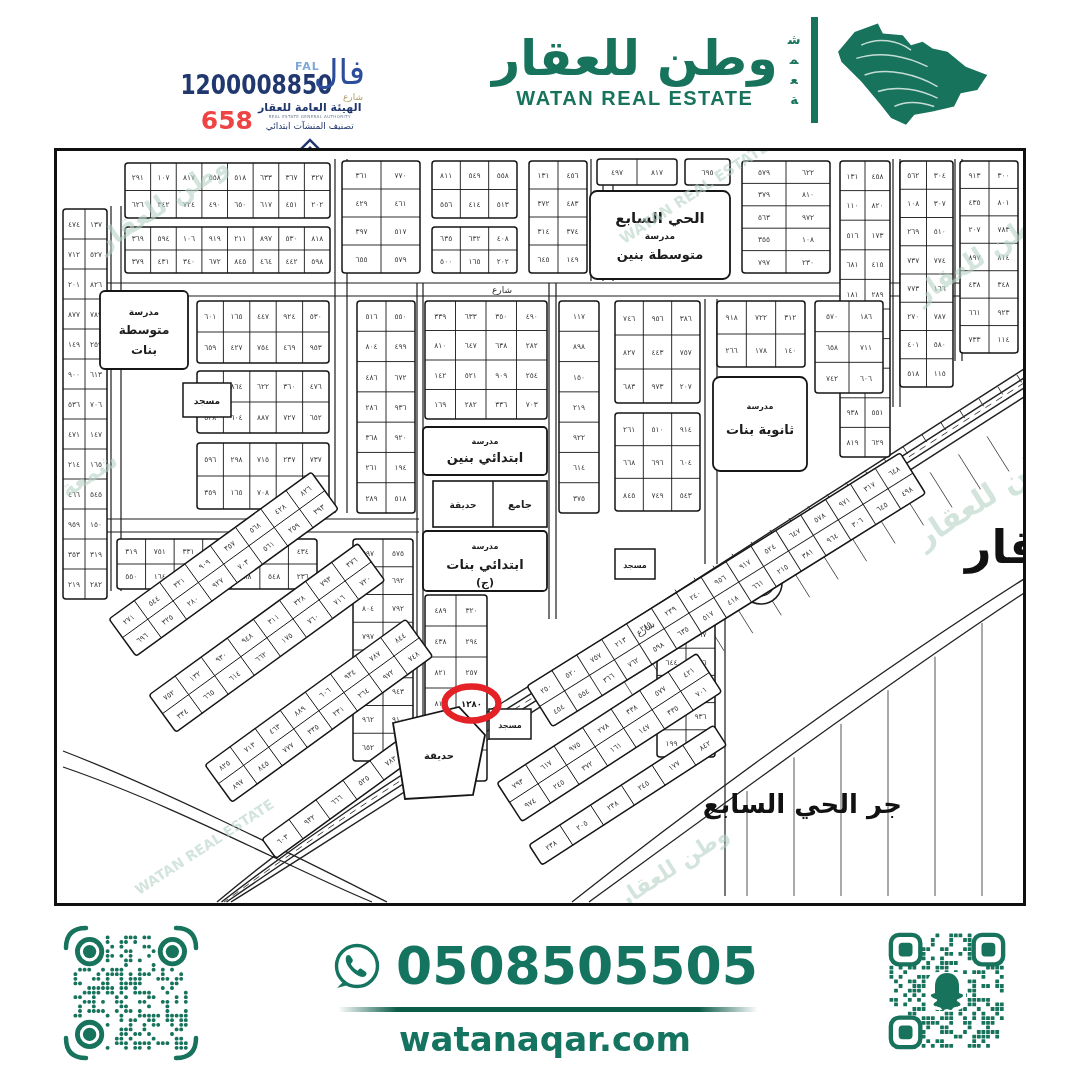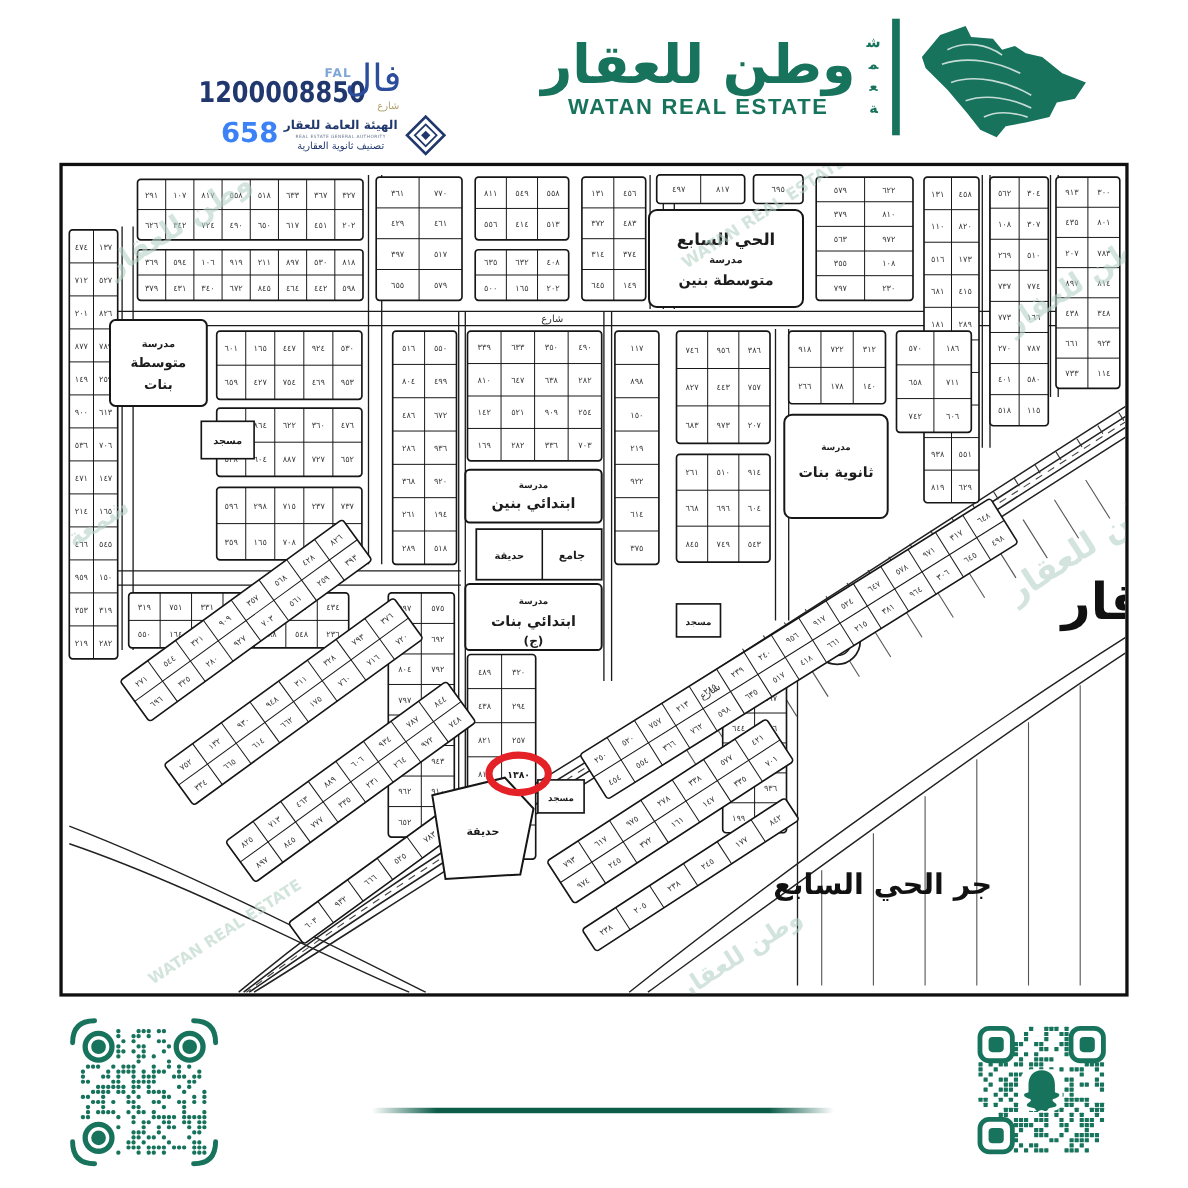--- a/index.html
+++ b/index.html
@@ -2,26 +2,26 @@
 <html><head>
 <meta charset="utf-8">
 <style>
   html,body{margin:0;padding:0;background:#e8e8e8;}
   .page{position:relative;width:1080px;height:1080px;background:#ffffff;overflow:hidden;
         font-family:"DejaVu Sans",sans-serif;}
   
   .lic-num{position:absolute;left:158px;top:70px;width:140px;text-align:right;
            font-size:26px;font-weight:bold;color:#21386e;transform:scaleX(.84);transform-origin:right;}
   .cls-num{position:absolute;left:158px;top:106px;width:95px;text-align:right;
-           font-size:25px;font-weight:bold;color:#3b82f6;}
+           font-size:25px;font-weight:bold;color:#ef4444;}
   .fal-logo{position:absolute;left:295px;top:52px;width:70px;height:60px;color:#2b4d9b;}
   .fal-en{position:absolute;left:0;top:8px;font-size:11px;font-weight:bold;color:#7ea7d8;letter-spacing:1px;}
   .fal-ar{position:absolute;right:0;top:0;font-size:34px;font-weight:normal;}
   .fal-sub{position:absolute;right:2px;top:40px;font-size:9px;color:#b1a06a;}
-  .auth-logo{position:absolute;left:258px;top:102px;display:flex;align-items:center;gap:5px;}
+  .auth-logo{position:absolute;left:258px;top:102px;display:flex;align-items:center;gap:5px;flex-direction:column;}
   .auth-text{text-align:center;direction:rtl;}
   .auth-ar{font-size:11px;font-weight:bold;color:#21386e;line-height:1.1;}
   .auth-en{font-size:4px;color:#6a7franklin;color:#67778f;letter-spacing:.4px;}
   .auth-tag{font-size:9px;color:#21386e;margin-top:2px;}
   .brand{position:absolute;left:492px;top:12px;display:flex;align-items:center;gap:9px;}
   .brand-text{display:flex;flex-direction:column;align-items:center;}
   .brand-ar{font-size:49px;font-weight:bold;color:#17735c;line-height:1.2;}
   .brand-en{font-size:20px;font-weight:bold;color:#17735c;letter-spacing:1.5px;
             font-family:"Liberation Sans",sans-serif;margin-top:-2px;}
   .brand-side{width:15px;line-break:anywhere;word-break:break-all;font-size:13px;line-height:1.55;
@@ -56,21 +56,21 @@
   <div class="fal-logo">
     <span class="fal-en">FAL</span>
     <span class="fal-ar">فال</span>
     <span class="fal-sub">شارع</span>
   </div>
 
   <div class="auth-logo">
     <div class="auth-text">
       <div class="auth-ar">الهيئة العامة للعقار</div>
       <div class="auth-en">REAL ESTATE GENERAL AUTHORITY</div>
-      <div class="auth-tag">تصنيف ثانوية العقارية</div>
+      <div class="auth-tag">تصنيف المنشآت ابتدائي</div>
     </div>
     <svg class="auth-mark" width="42" height="42" viewBox="0 0 42 42">
       <g transform="rotate(45 21 21)" stroke="#21386e" fill="none">
         <rect x="9" y="9" width="24" height="24" stroke-width="2.4"></rect>
         <rect x="14" y="14" width="14" height="14" stroke-width="1.6"></rect>
         <rect x="18" y="18" width="6" height="6" fill="#21386e" stroke="none"></rect>
       </g>
     </svg>
   </div>
 
@@ -1306,15 +1306,24 @@
         <rect x="105.49999999999999" y="22.7" width="13.799999999999999" height="13.799999999999999" rx="3.6799999999999997" fill="#17735c"></rect>
         <rect x="14.879999999999999" y="97.67999999999999" width="29.439999999999998" height="29.439999999999998" rx="8.28" fill="none" stroke="#17735c" stroke-width="4.369999999999999"></rect>
         <rect x="22.7" y="105.49999999999999" width="13.799999999999999" height="13.799999999999999" rx="3.6799999999999997" fill="#17735c"></rect>
       </g>
       <rect x="52" y="52" width="38" height="38" rx="9" fill="#fff"></rect>
       <g transform="translate(51 50) scale(1.0)">
         <path d="M20 3 C12 3 8 9 8 16 L8 23 C6.5 24 4 23.5 4 25.5 C4 27.5 7.5 28.5 9.5 29.2 C10.5 29.6 10.3 30.8 9.3 31.6 C8.3 32.4 6.5 33.2 6.5 34.5 C6.5 36.3 10 36.8 12.5 37.2 C14.5 37.5 14.3 40 16.5 40 C18 40 18.8 39 20 39 C21.2 39 22 40 23.5 40 C25.7 40 25.5 37.5 27.5 37.2 C30 36.8 33.5 36.3 33.5 34.5 C33.5 33.2 31.7 32.4 30.7 31.6 C29.7 30.8 29.5 29.6 30.5 29.2 C32.5 28.5 36 27.5 36 25.5 C36 23.5 33.5 24 32 23 L32 16 C32 9 28 3 20 3 Z" fill="#17735c"></path>
       </g>
     </svg>
 
+  <div class="phone-row">
+    <svg width="50" height="50" viewBox="0 0 50 50">
+      <circle cx="25" cy="25" r="20.5" fill="none" stroke="#147460" stroke-width="3.4"></circle>
+      <path d="M12 40 L5 47 L16 44 Z" fill="#147460"></path>
+      <path d="M18 14.5 C16.5 13.5 14.5 14 14 16.2 C13.3 19 14 22 17 26.5 C20 31 24 34 28 35.4 C31 36.4 33.3 35.8 34.2 34 C35 32.4 34.4 31.4 33.3 30.5 L29.6 28 C28.6 27.3 27.5 27.6 26.8 28.4 L25.6 29.8 C23.4 28.7 19.6 25.3 18.9 22.8 L20.2 21.2 C21 20.2 21 19.1 20.4 18.1 Z" fill="#147460"></path>
+    </svg>
+    <div class="phone">0508505505</div>
+  </div>
   <div class="divider"></div>
+  <div class="website">watanaqar.com</div>
 
 </div>
 
 </body></html>

